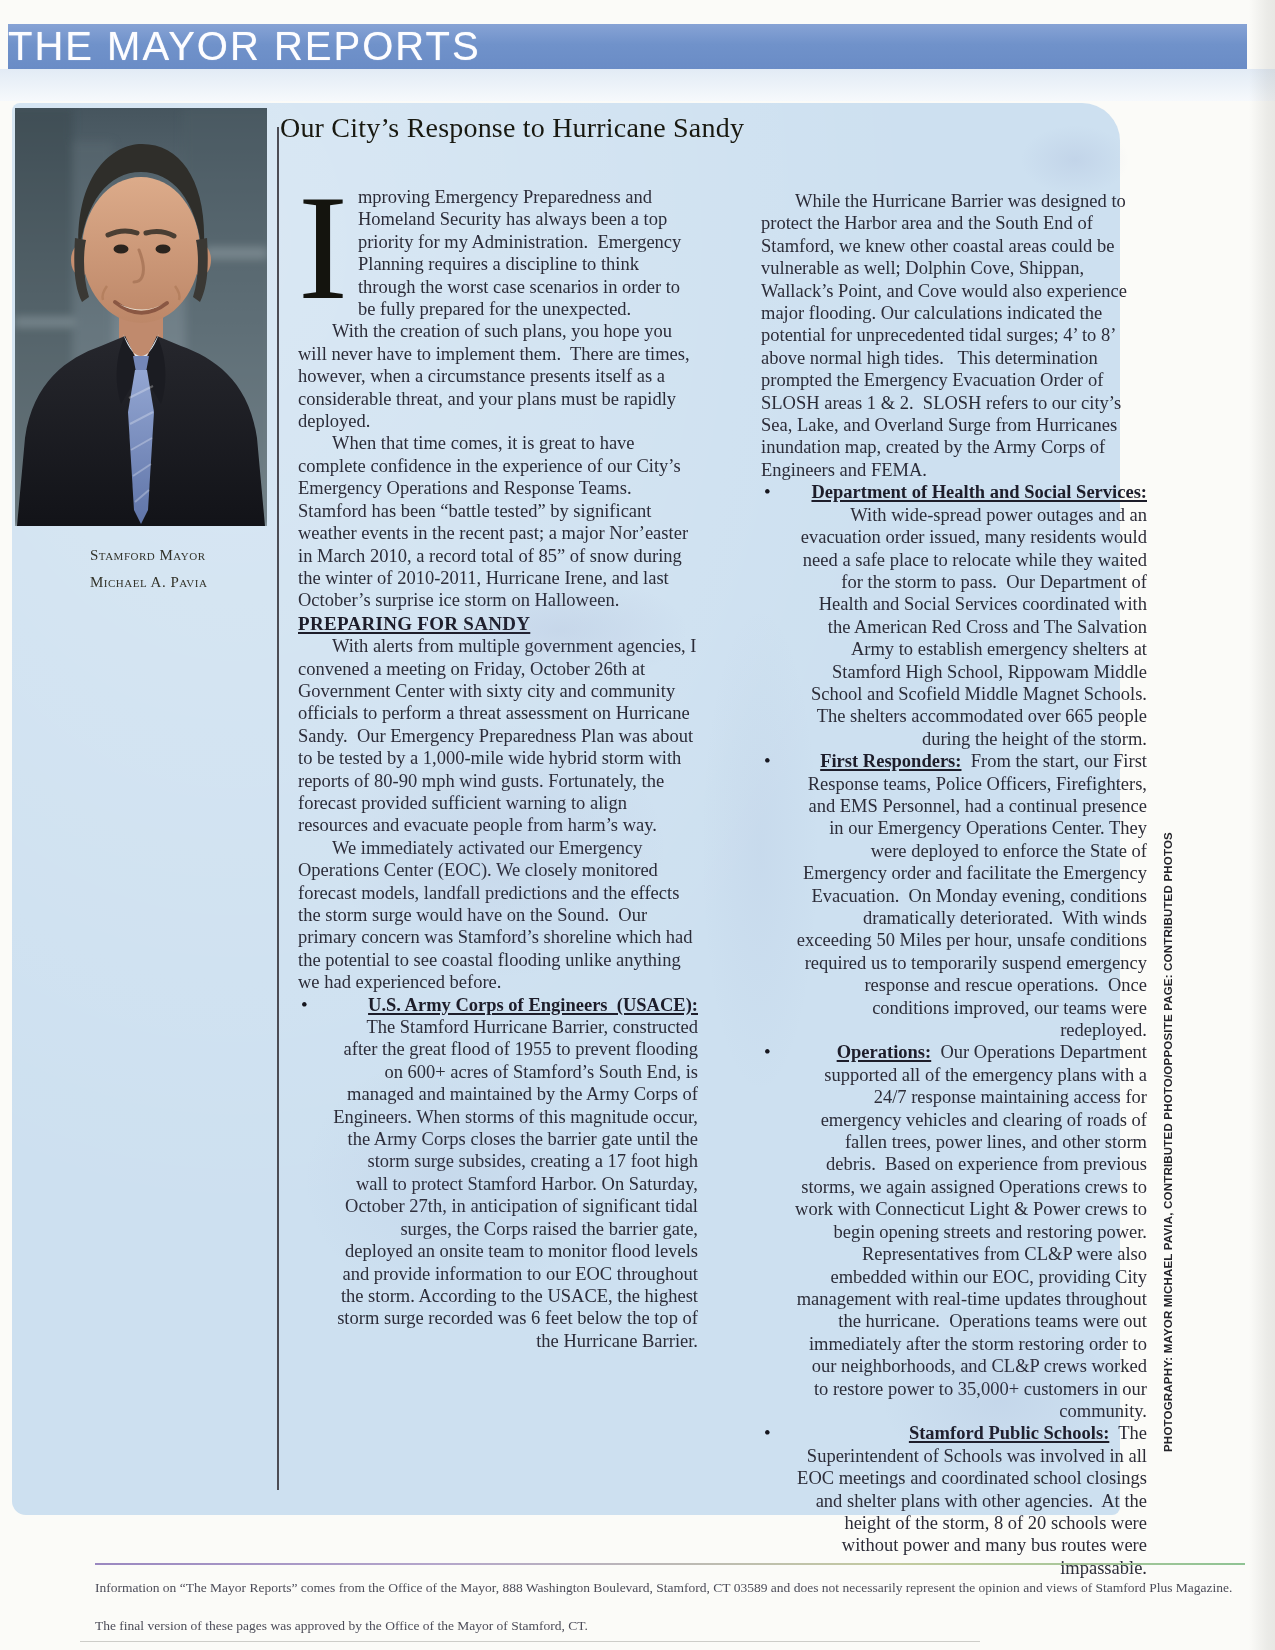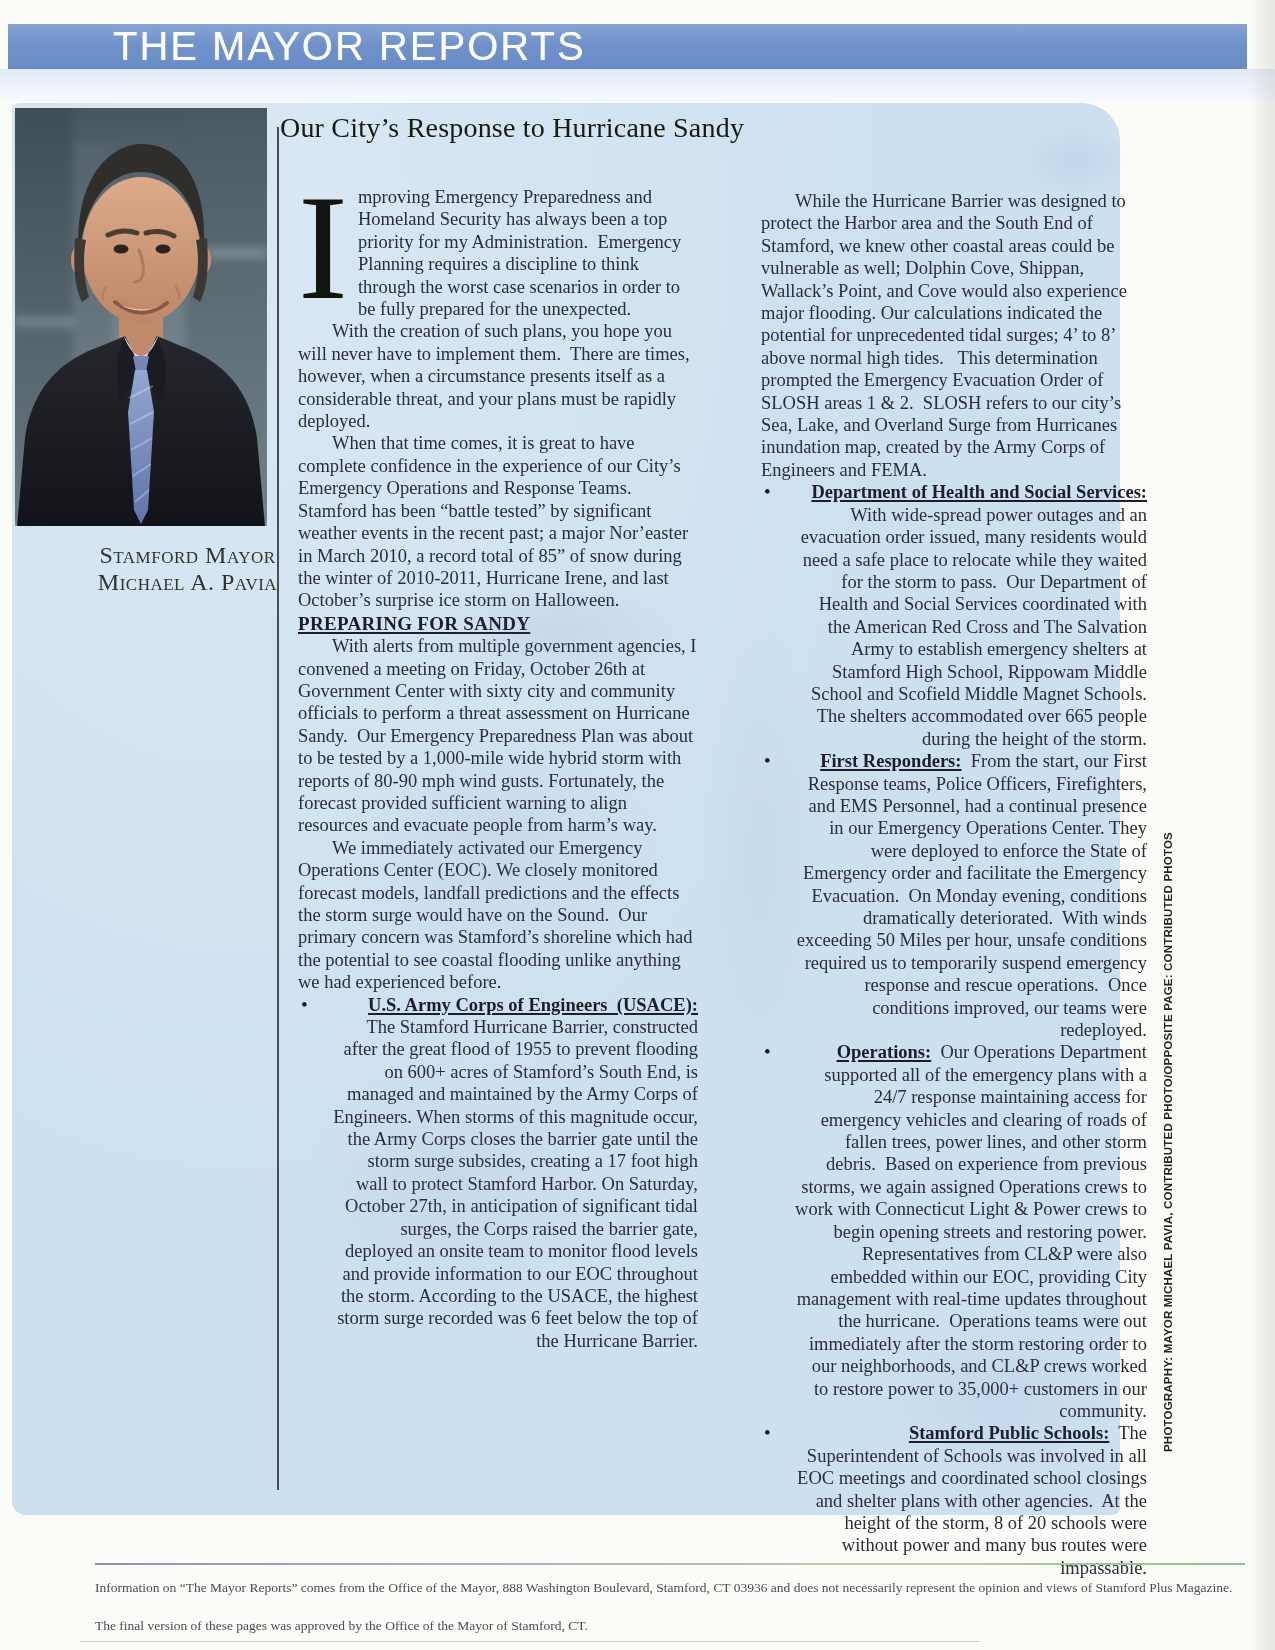--- a/index.html
+++ b/index.html
@@ -3,33 +3,33 @@
 <meta charset="utf-8">
 <style>
   html,body{margin:0;padding:0;background:#e8e8e4;}
   .page{position:relative;width:1275px;height:1650px;background:#fbfbf8;overflow:hidden;
         font-family:"Liberation Serif", serif;}
   
   .banner{position:absolute;left:8px;top:24px;width:1239px;height:45px;
           background:linear-gradient(180deg,#87a3d5 0%,#7092ca 45%,#6a8cc6 100%);
           display:flex;align-items:center;}
   .banner-title{color:#fdfdff;font-family:"Liberation Sans",sans-serif;font-size:40px;
-          font-weight:400;letter-spacing:2px;padding-left:105px;white-space:nowrap;
+          font-weight:400;letter-spacing:2px;white-space:nowrap;
           text-shadow:0 0 1px rgba(255,255,255,.6);}
   .banner-under{position:absolute;left:0;top:69px;width:100%;height:32px;
           background:linear-gradient(180deg,#e2ebf5,#f6f9fc);}
   
   .card{position:absolute;left:12px;top:103px;width:1108px;height:1412px;
         background:#cde0f0;border-radius:8px 38px 8px 14px;
         background-image:radial-gradient(ellipse at 20% 10%,rgba(255,255,255,.25),rgba(255,255,255,0) 55%);}
   .vrule{position:absolute;left:277px;top:127px;width:2px;height:1363px;background:#4c4c54;}
   
   .photo{position:absolute;left:15px;top:108px;width:252px;height:418px;overflow:hidden;}
-  .caption{position:absolute;left:90px;top:542px;width:195px;text-align:center;
-           font-variant:small-caps;font-size:24px;line-height:27px;color:#33332a;letter-spacing:.5px;}
+  .caption{position:absolute;left:90px;top:542px;width:195px;
+           font-variant:small-caps;font-size:15px;line-height:27px;color:#33332a;letter-spacing:.5px;}
   
   .article-title{position:absolute;left:280px;top:112px;width:760px;
            font-size:28px;color:#191911;letter-spacing:.2px;white-space:nowrap;}
   
   .col{position:absolute;font-size:18.5px;line-height:22.4px;color:#2c2c38;white-space:normal;}
   .col p,.bullet-body{white-space:pre-wrap;}
   .col-left{left:298px;top:186px;width:400px;}
   .col-right{left:733px;top:190px;width:386px;margin-left:28px;}
   .col p{margin:0;}
   p.para{text-indent:34px;}
@@ -174,21 +174,21 @@
       </div>
       <div class="bullet">
         <span class="bullet-marker">•</span>
         <div class="bullet-body"><span class="bullet-label">Stamford Public Schools:</span>  The Superintendent of Schools was involved in all EOC meetings and coordinated school closings and shelter plans with other agencies.  At the height of the storm, 8 of 20 schools were without power and many bus routes were impassable.</div>
       </div>
     </div>
 
   <div class="side-credit">PHOTOGRAPHY: MAYOR MICHAEL PAVIA, CONTRIBUTED PHOTO/OPPOSITE PAGE: CONTRIBUTED PHOTOS</div>
 
   <div class="footer-rule"></div>
-  <div class="footer-line l1">Information on “The Mayor Reports” comes from the Office of the Mayor, 888 Washington Boulevard, Stamford, CT 03936 and does not necessarily represent the opinion and views of Stamford Plus Magazine.</div>
+  <div class="footer-line l1">Information on “The Mayor Reports” comes from the Office of the Mayor, 888 Washington Boulevard, Stamford, CT 03589 and does not necessarily represent the opinion and views of Stamford Plus Magazine.</div>
   <div class="footer-line l2">The final version of these pages was approved by the Office of the Mayor of Stamford, CT.</div>
 
   <div class="smudge" style="left:1020px;top:125px;width:110px;height:70px;"></div>
   <div class="smudge" style="left:430px;top:575px;width:260px;height:110px;"></div>
   <div class="smudge" style="left:330px;top:720px;width:340px;height:260px;opacity:.8;"></div>
   <div class="smudge" style="left:300px;top:1050px;width:300px;height:260px;opacity:.6;"></div>
   <div class="smudge" style="left:880px;top:1320px;width:240px;height:160px;opacity:.8;"></div>
   <div class="smudge" style="left:700px;top:600px;width:120px;height:500px;opacity:.5;"></div>
   <div class="scan-edge"></div>
   <div class="scan-bottom"></div>

